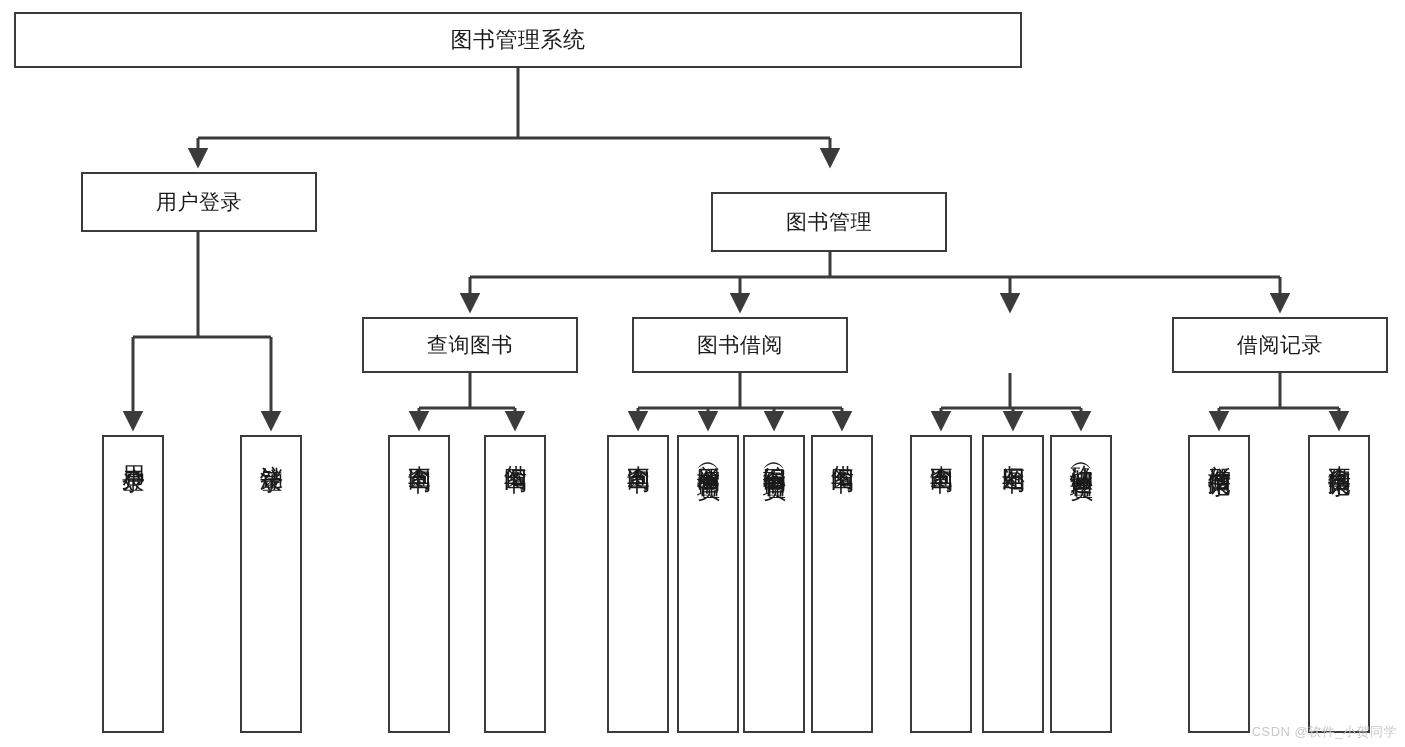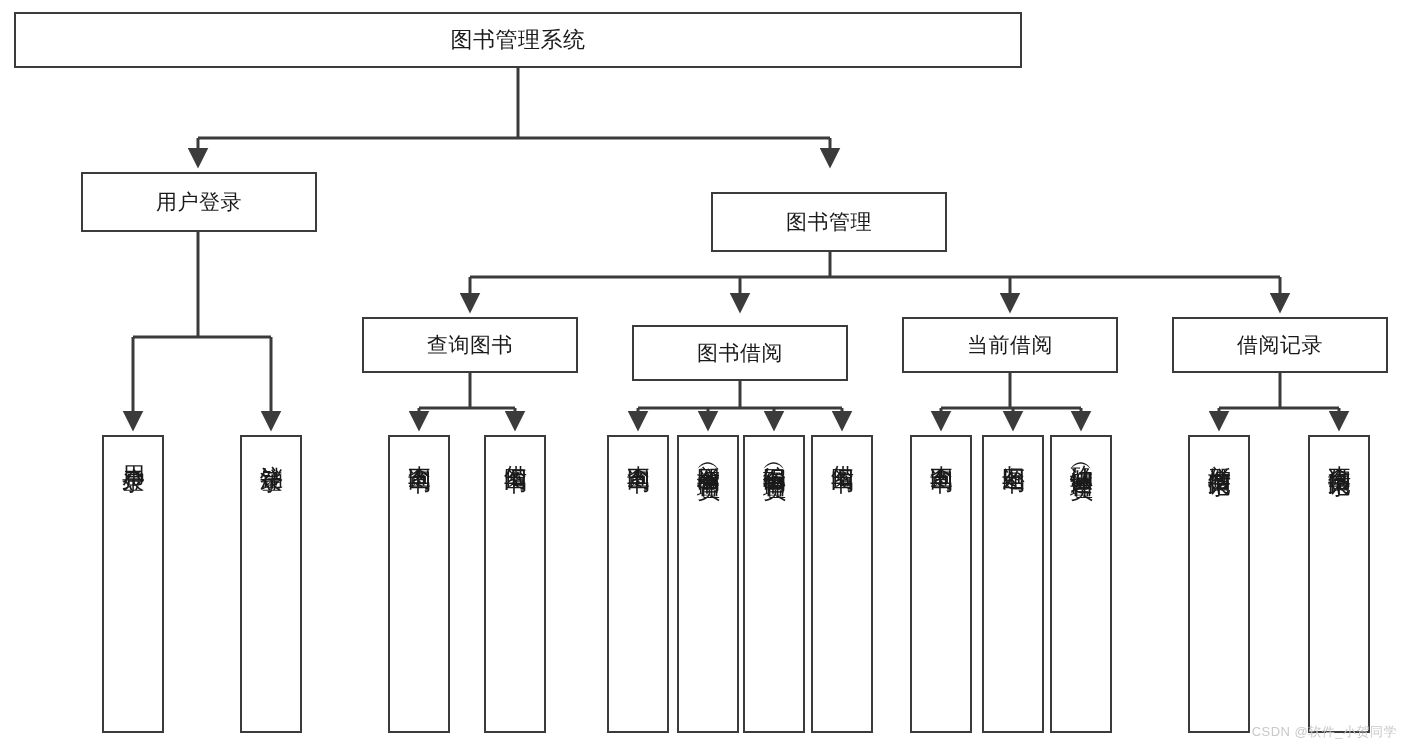--- a/index.html
+++ b/index.html
@@ -132,25 +132,22 @@
   <div class="node node-h" style="left:81px; top:172px; width:236px; height:60px;">
     <span>用户登录</span>
   </div>
   <div class="node node-h" style="left:711px; top:172px; width:236px; height:60px;margin-top:20px;">
     <span>图书管理</span>
   </div>
 
   <div class="node node-h" style="left:362px; top:317px; width:216px; height:56px;">
     <span>查询图书</span>
   </div>
-  <div class="node node-h" style="left:632px; top:317px; width:216px; height:56px;margin-top:8px;">
+  <div class="node node-h" style="left:632px; top:317px; width:216px; height:56px;">
     <span>图书借阅</span>
-  </div>
-  <div class="node node-h" style="left:902px; top:317px; width:216px; height:56px;">
-    <span>当前借阅</span>
   </div>
   <div class="node node-h" style="left:1172px; top:317px; width:216px; height:56px;">
     <span>借阅记录</span>
   </div>
 
   <div class="node node-v" style="left:102px; top:435px; width:62px; height:298px;">
     <span class="vlabel">用户登录</span>
   </div>
   <div class="node node-v" style="left:240px; top:435px; width:62px; height:298px;">
     <span class="vlabel">注销登录</span>

